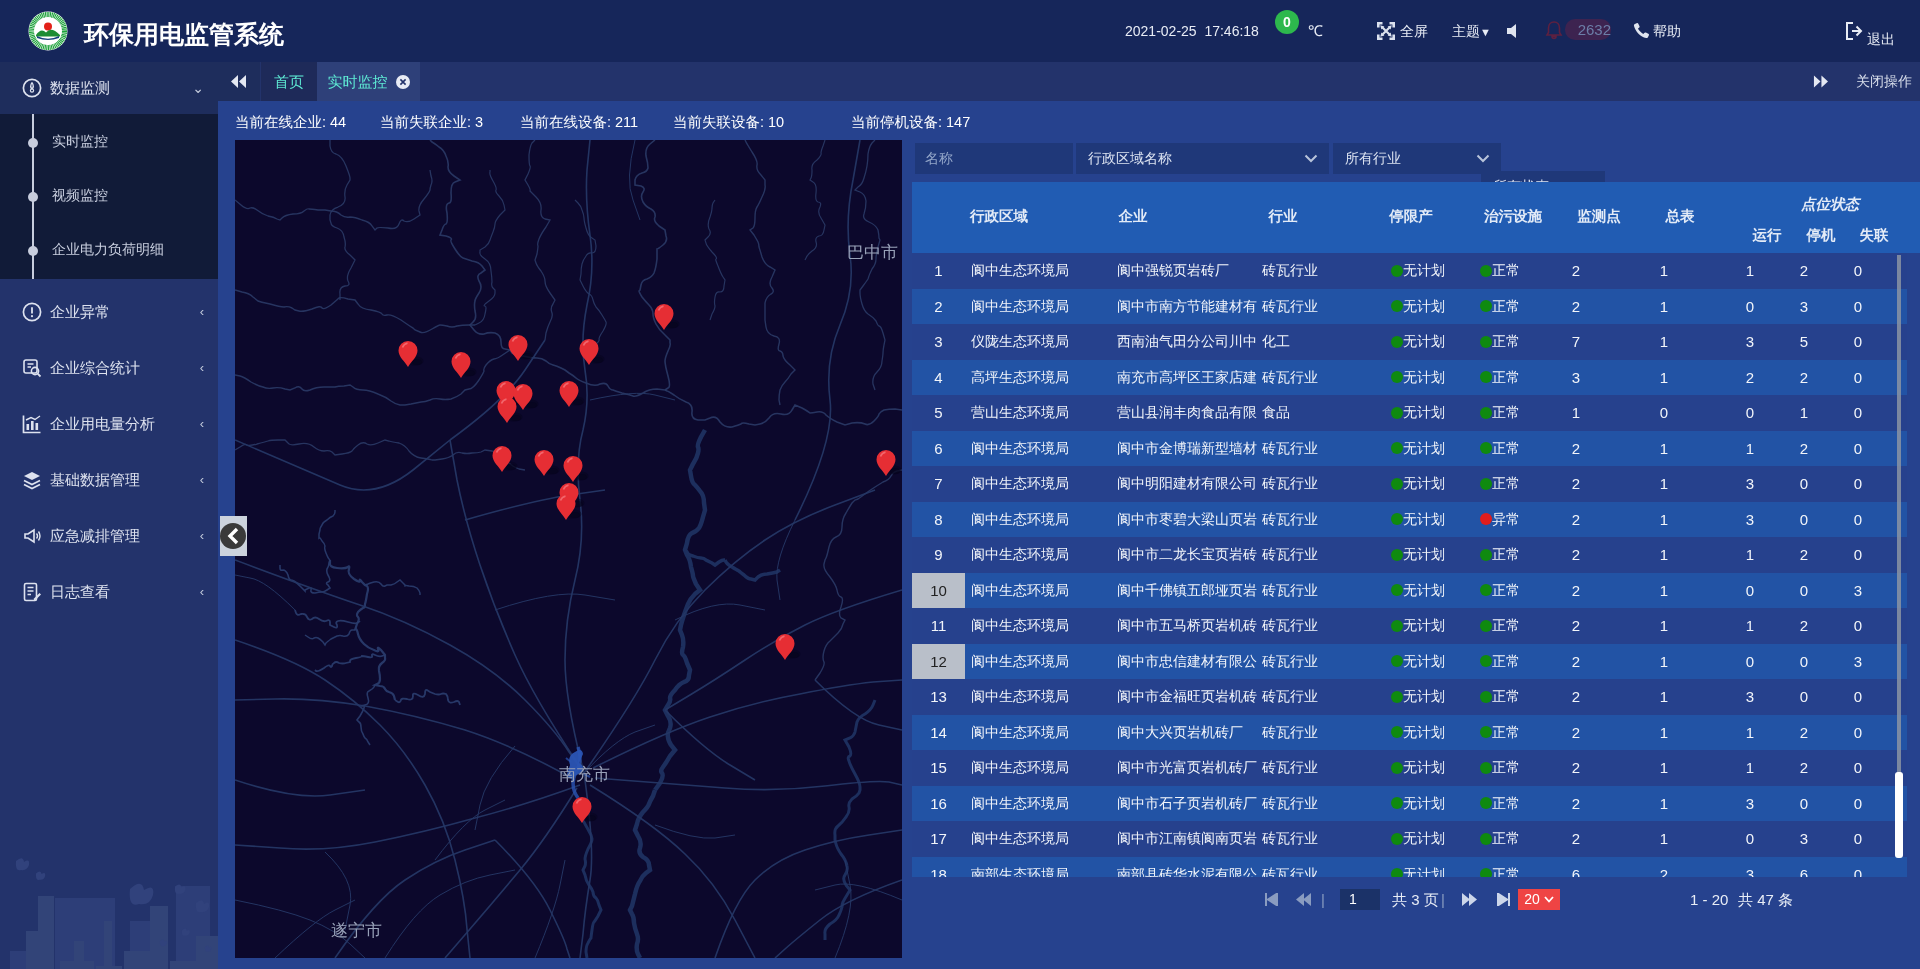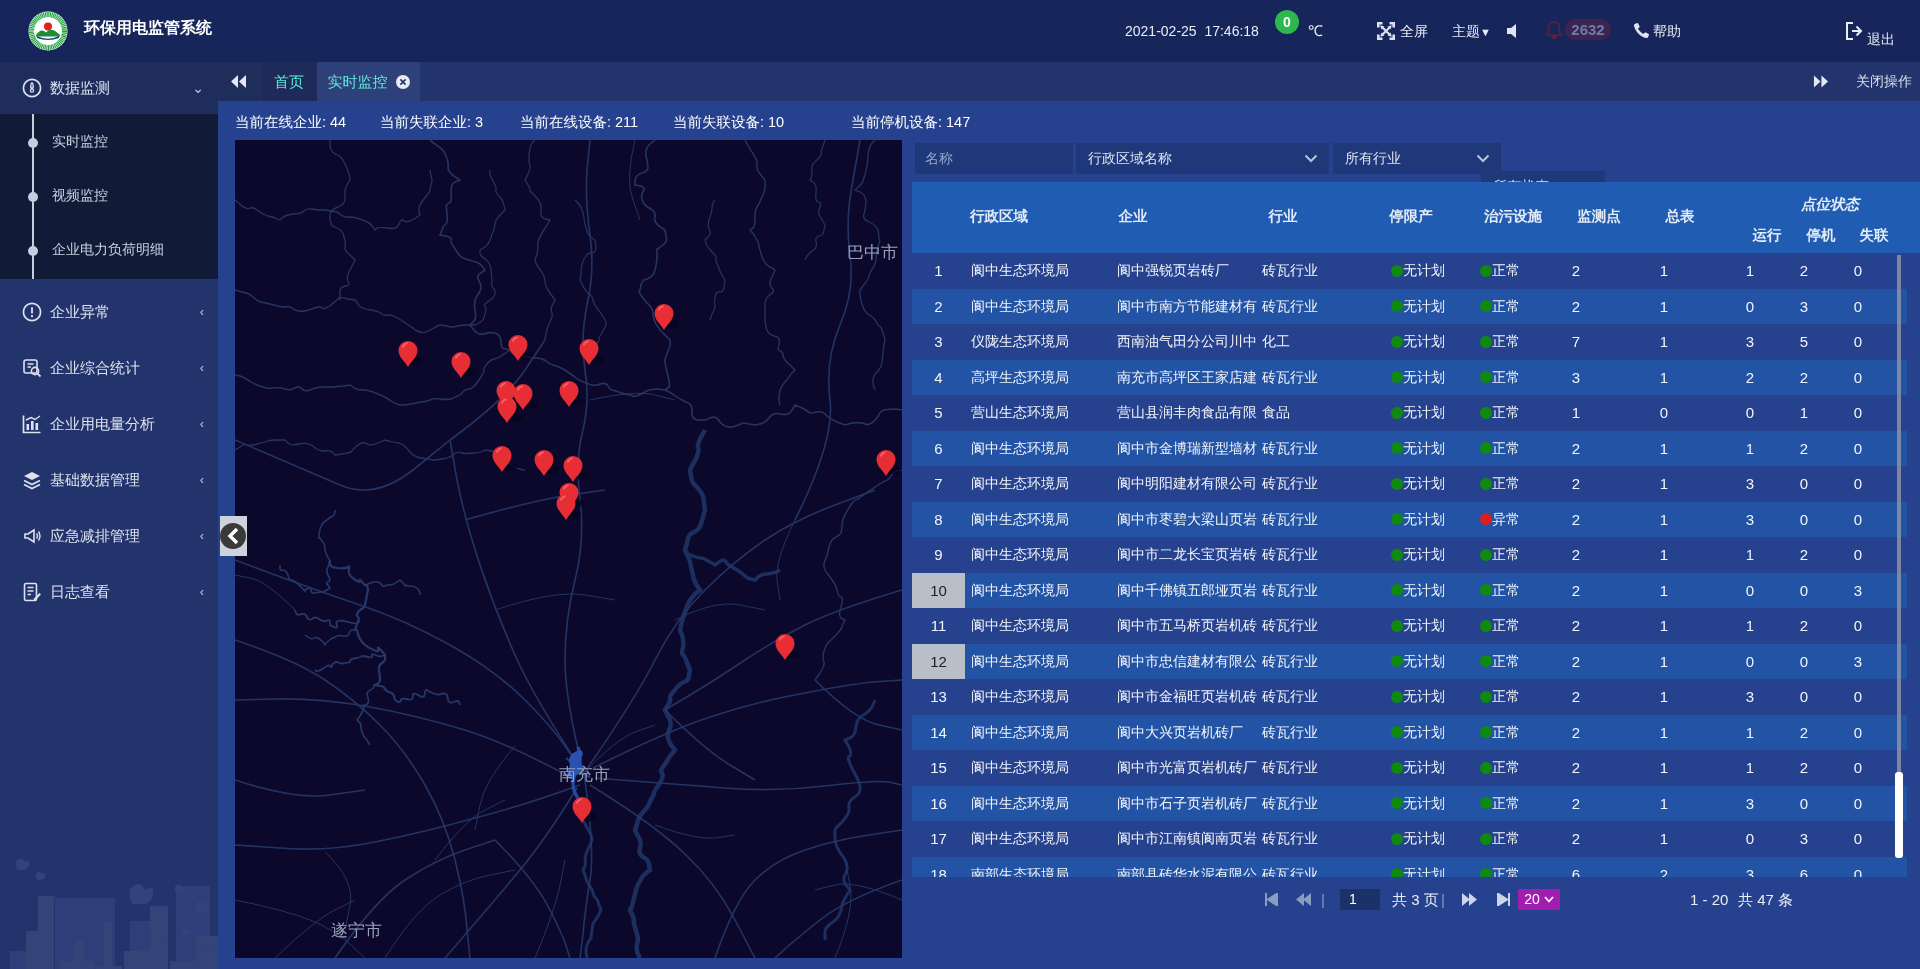--- a/index.html
+++ b/index.html
@@ -2,25 +2,25 @@
 <html lang="zh"><head>
 <meta charset="utf-8">
 <title>环保用电监管系统</title>
 <style>
   * { margin:0; padding:0; box-sizing:border-box; }
   html,body { width:1920px; height:969px; overflow:hidden; background:#26428e;
     font-family:"Liberation Sans", sans-serif; }
   .abs { position:absolute; }
   
   #top { position:absolute; left:0; top:0; width:1920px; height:62px; background:#16265a; }
-  #top h1 { position:absolute; left:84px; top:18px; font-size:16px; color:#fff; font-weight:bold; }
+  #top h1 { position:absolute; left:84px; top:18px; font-size:25px; color:#fff; font-weight:bold; }
   #logo { position:absolute; left:28px; top:11px; width:40px; height:40px; }
   .toptxt { position:absolute; top:0; height:62px; line-height:62px; color:#e8ecf5; font-size:14px; white-space:nowrap; }
   #tempball { position:absolute; left:1275px; top:10px; width:24px; height:24px; border-radius:50%; background:#2db84d; color:#fff; font-size:14px; font-weight:bold; text-align:center; line-height:24px; }
-  #badge { position:absolute; left:1565px; top:19px; width:46px; height:21px; border-radius:10px; background:#3d2350; color:#6c7ea8; font-size:15px; font-weight:bold; text-align:center; line-height:21px;}
+  #badge { position:absolute; left:1565px; top:19px; width:46px; height:21px; border-radius:10px; background:#3d2350; color:#6c7ea8; font-size:15px; font-weight:normal; text-align:right; line-height:21px;}
   
   #side { position:absolute; left:0; top:62px; width:218px; height:907px; background:#23336b; overflow:hidden; }
   .mitem { position:absolute; left:0; width:218px; height:56px; color:#dde2ef; font-size:15px; }
   .mitem .mic { position:absolute; left:22px; top:18px; width:20px; height:20px; }
   .mitem .mtx { position:absolute; left:50px; top:0; line-height:56px; }
   .mitem .chev { position:absolute; right:14px; top:0; line-height:56px; font-size:13px; color:#c3cadb; }
   #submenu { position:absolute; left:0; top:52px; width:218px; height:165px; background:#111b38; }
   #submenu .line { position:absolute; left:32px; top:0; width:2px; height:165px; background:#c7cddd; }
   .sitem { position:absolute; left:52px; width:160px; color:#c9cfdf; font-size:14px; white-space:nowrap; }
   .sdot { position:absolute; left:28px; width:10px; height:10px; border-radius:50%; background:#c7cddd; }
@@ -59,21 +59,21 @@
   .cn3 { left:806px; width:64px; text-align:center; font-size:15px;}
   .cn4 { left:860px; width:64px; text-align:center; font-size:15px;}
   .cn5 { left:914px; width:64px; text-align:center; font-size:15px;}
   
   #sbtrack { position:absolute; left:1897px; top:255px; width:4px; height:600px; background:#8b94a3; opacity:.85; }
   #sbthumb { position:absolute; left:1895px; top:772px; width:8px; height:86px; background:#fff; border-radius:3px; }
   
   #foot { position:absolute; left:912px; top:877px; width:995px; height:45px; background:#26428e; color:#e8edf6; font-size:15px; }
   #foot .fi { position:absolute; top:0; height:45px; line-height:45px; }
   #pageinput { position:absolute; left:428px; top:12px; width:40px; height:21px; background:#1b3268; color:#fff; font-size:14px; line-height:21px; padding-left:9px; }
-  #psel { position:absolute; left:606px; top:12px; width:42px; height:21px; background:#a21caf; color:#fff; font-size:14px; line-height:21px; text-align:center; }
+  #psel { position:absolute; left:606px; top:12px; width:42px; height:21px; background:#ef4444; color:#fff; font-size:14px; line-height:21px; text-align:center; }
 </style>
 </head>
 <body>
 
 <div id="top">
   <svg id="logo" viewBox="0 0 40 40">
     <circle cx="20" cy="20" r="19.5" fill="#fff"></circle>
     <circle cx="20" cy="20" r="16.5" fill="none" stroke="#1da23b" stroke-width="5.2" stroke-dasharray="1.1 0.55"></circle>
     <circle cx="20" cy="20" r="13.5" fill="#fff"></circle>
     <circle cx="20" cy="15.5" r="4" fill="#e32119"></circle>

